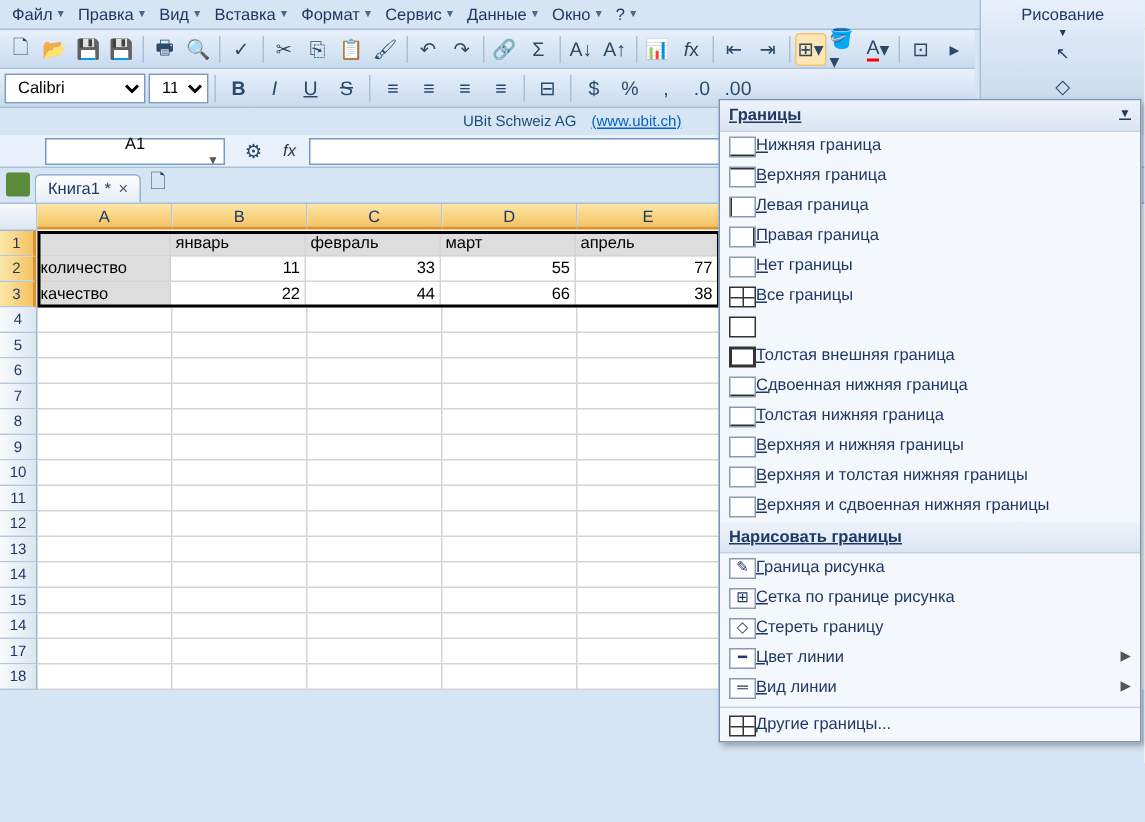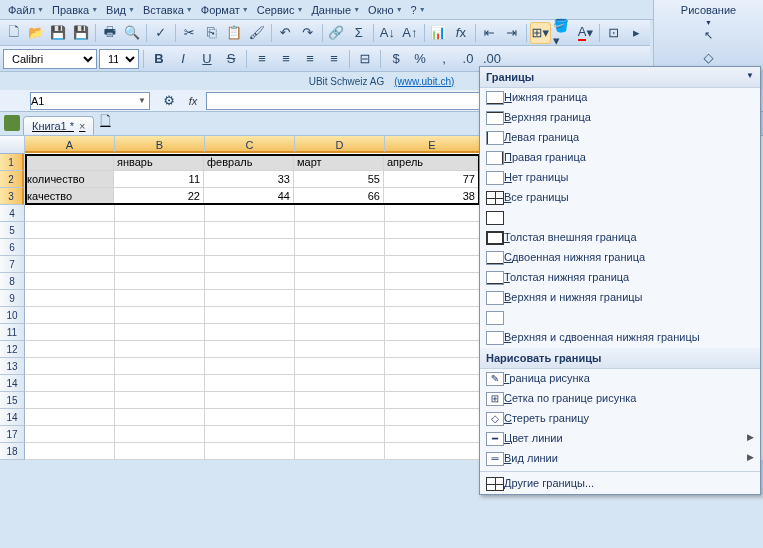--- a/index.html
+++ b/index.html
@@ -9,45 +9,45 @@
 .menu-item .arrow { font-size: 7px; margin-left: 2px; color: #4a6a8a; }
 .toolbar { display: flex; align-items: center; height: 26px; padding: 1px 3px; background: linear-gradient(#e8f0fb, #c9dbef); border-bottom: 1px solid #a8c0d8; gap: 1px; }
 .tb-btn { width: 22px; height: 22px; display: flex; align-items: center; justify-content: center; border: 1px solid transparent; border-radius: 3px; cursor: pointer; font-size: 13px; color: #2a4a6a; }
 .tb-sep { width: 1px; height: 18px; background: #a8c0d8; margin: 0 2px; }
 .toolbar2 { display: flex; align-items: center; height: 26px; padding: 1px 3px; background: linear-gradient(#e8f0fb, #c9dbef); border-bottom: 1px solid #a8c0d8; gap: 2px; }
 .font-sel { height: 20px; border: 1px solid #7a9ac0; background: white; padding: 0 4px; font-size: 11px; }
 .linkbar { height: 18px; display: flex; align-items: center; justify-content: center; background: #d6e5f3; font-size: 10px; gap: 10px; }
 .linkbar span { color: #1f4e79; }
 .linkbar .lnk { color: #0563c1; text-decoration: underline; }
 .cellref { display: flex; align-items: center; height: 22px; background: #e8f0fb; border-bottom: 1px solid #a8c0d8; }
-.name-box { width: 120px; height: 18px; margin: 0 8px 0 30px; border: 1px solid #7a9ac0; background: white; text-align: center; font-size: 11px; display: flex; align-items: center; justify-content: center; }
+.name-box { width: 120px; height: 18px; margin: 0 8px 0 30px; border: 1px solid #7a9ac0; background: white; text-align: center; font-size: 11px; display: flex; align-items: center; justify-content: center; flex-direction: column; }
 .name-box .dd { margin-left: auto; color: #555; font-size: 8px; padding-right: 3px;}
 .fx-area { display: flex; align-items: center; gap: 4px; flex: 1; }
 .fx-btn { width: 18px; height: 18px; display: flex; align-items: center; justify-content: center; font-style: italic; font-size: 11px; color: #333; }
 .formula-input { flex: 1; height: 18px; border: 1px solid #7a9ac0; background: white; margin-right: 6px; }
-.tabarea { height: 24px; background: #d6e5f3; display: flex; align-items: flex-end; padding-left: 4px; border-bottom: 1px solid #a8c0d8; text-decoration: underline; }
+.tabarea { height: 24px; background: #d6e5f3; display: flex; align-items: flex-end; padding-left: 4px; border-bottom: 1px solid #a8c0d8; }
 .doc-icon { width: 16px; height: 16px; margin: 0 3px 4px 0; background: #5a8a3a; border-radius: 2px; }
 .tab { background: linear-gradient(#fdfdfd, #e6eef8); border: 1px solid #9ab3cc; border-bottom: none; border-radius: 4px 4px 0 0; padding: 3px 8px; font-size: 11px; color: #1f3864; display: flex; align-items: center; gap: 5px; }
 .tab .close { color: #555; cursor: pointer; }
 .grid-area { background: white; position: relative; }
 .col-headers { display: flex; height: 18px; }
 .corner { width: 25px; height: 18px; background: linear-gradient(#f8fafc, #dce6f2); border-right: 1px solid #b5c7db; border-bottom: 1px solid #9fb4cc; }
 .col-h { height: 18px; background: linear-gradient(#f8fafc, #dce6f2); border-right: 1px solid #b5c7db; border-bottom: 1px solid #9fb4cc; text-align: center; font-size: 11px; color: #1f3864; line-height: 18px; }
 .col-h.sel { background: linear-gradient(#fce7a8, #f5c262); border-bottom: 2px solid #d8932b; height:17px;}
 .row { display: flex; height: 17px; }
 .row-h { width: 25px; background: linear-gradient(90deg, #f8fafc, #dce6f2); border-right: 1px solid #9fb4cc; border-bottom: 1px solid #b5c7db; text-align: center; font-size: 10px; color: #1f3864; line-height: 17px; }
 .row-h.sel { background: linear-gradient(90deg,#fce7a8, #f5c262); border-right: 2px solid #d8932b; width:24px;}
 .cell { height: 17px; border-right: 1px solid #d4d4d4; border-bottom: 1px solid #d4d4d4; font-size: 11px; padding: 0 3px; line-height: 17px; overflow: hidden; }
 .cell.rt { text-align: right; }
 .cell.hdr { background: #dddddd; }
 .selbox { position: absolute; border: 2px solid black; pointer-events: none; }
 .right-panel { position: absolute; right: 0; top: 0; width: 110px; height: 66px; background: linear-gradient(#e8f0fb, #c9dbef); border-left: 1px solid #a8c0d8; padding: 2px; font-size: 11px; color: #1f3864; }
 .right-panel .row1 { display:flex; align-items:center; gap:3px; padding:2px;flex-direction:column;}
 .dropdown-menu { position: absolute; top: 66px; left: 479px; width: 282px; background: #f4f7fc; border: 1px solid #7a95b5; box-shadow: 2px 2px 4px rgba(0,0,0,0.3); }
-.dd-header { background: linear-gradient(#eef3fa, #dae5f2); padding: 4px 6px; font-weight: bold; color: #1f3864; border-bottom: 1px solid #c4d3e4; display:flex; justify-content:space-between;}
+.dd-header { background: linear-gradient(#eef3fa, #dae5f2); padding: 4px 6px; font-weight: bold; color: #1f3864; border-bottom: 1px solid #c4d3e4; display:flex; justify-content:space-between;text-decoration:underline;}
 .dd-item { display: flex; align-items: flex-start; padding: 3px 6px; color: #1f3864; cursor: pointer; gap: 0; }
 .dd-icon { width: 18px; height: 14px; border: 1px solid #8a9ab0; background: white; display: inline-block; position: relative; flex-shrink:0;}
 .dd-label { flex: 1; font-size: 11px; }
 .dd-label u { text-decoration: underline; }
 .dd-arrow { font-size: 9px; color: #555; }
 .dd-sep { height: 1px; background: #c4d3e4; margin: 2px 0; }
 .bi-bottom::after{content:'';position:absolute;bottom:0;left:0;right:0;height:1px;background:#333;}
 .bi-top::after{content:'';position:absolute;top:0;left:0;right:0;height:1px;background:#333;}
 .bi-left::after{content:'';position:absolute;top:0;bottom:0;left:0;width:1px;background:#333;}
 .bi-right::after{content:'';position:absolute;top:0;bottom:0;right:0;width:1px;background:#333;}
@@ -410,20 +410,21 @@
       <div class="dd-item">
         <span class="dd-icon bi-bottom"></span>
         <span class="dd-label"><u>Т</u>олстая нижняя граница</span>
       </div>
       <div class="dd-item">
         <span class="dd-icon "></span>
         <span class="dd-label"><u>В</u>ерхняя и нижняя границы</span>
       </div>
       <div class="dd-item">
         <span class="dd-icon "></span>
+        <span class="dd-label"><u>В</u>ерхняя и толстая нижняя границы</span>
       </div>
       <div class="dd-item">
         <span class="dd-icon "></span>
         <span class="dd-label"><u>В</u>ерхняя и сдвоенная нижняя границы</span>
       </div>
     </div>
   <div class="dd-header">Нарисовать границы</div>
   <div id="dd-sec2">
       <div class="dd-item">
         <span class="dd-icon" style="text-align:center;font-size:10px;line-height:12px">✎</span>

